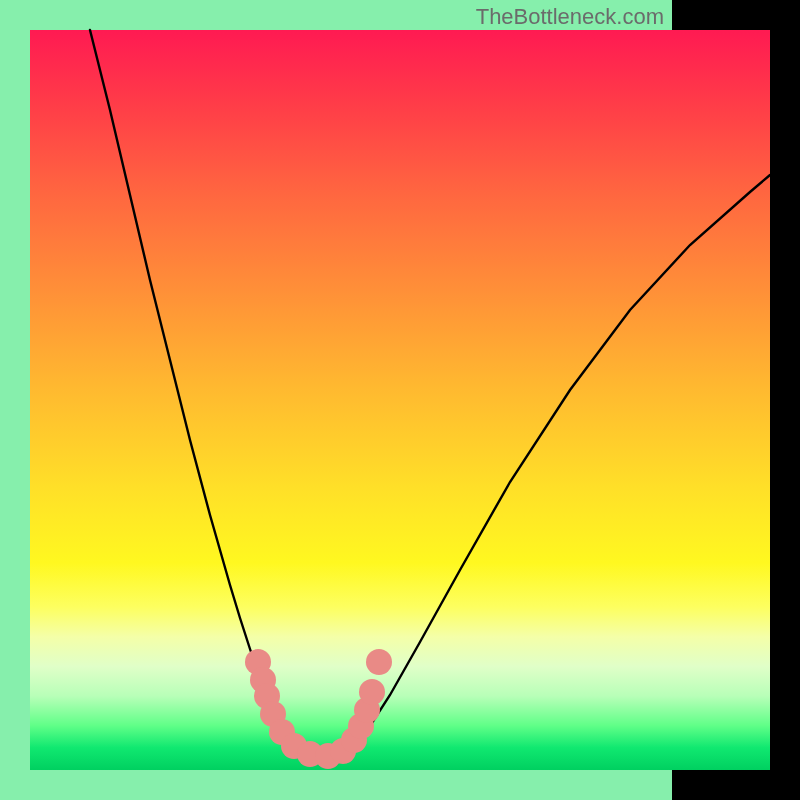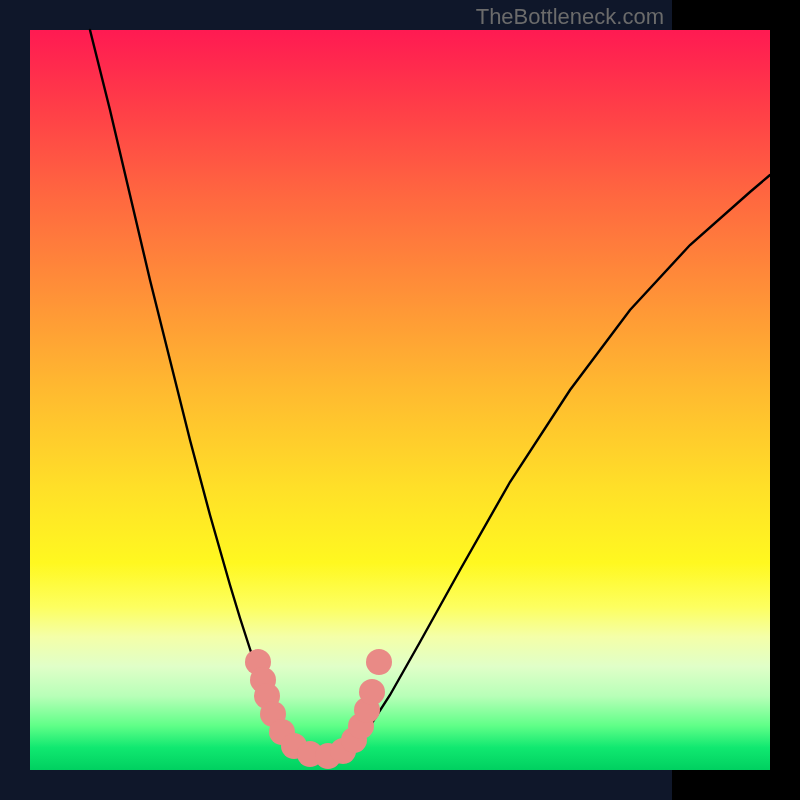--- a/index.html
+++ b/index.html
@@ -10,21 +10,21 @@
     background: #000;
     overflow: hidden;
     font-family: Arial, Helvetica, sans-serif;
   }
   .frame {
     position: absolute;
     left: 0;
     top: 0;
     width: 672px;
     height: 800px;
-    background: #0f172a;
+    background: #86efac;
   }
   .plot {
     position: absolute;
     left: 30px;
     top: 30px;
     width: 740px;
     height: 740px;
     background: linear-gradient(
       to bottom,
       #ff1a52 0%,

